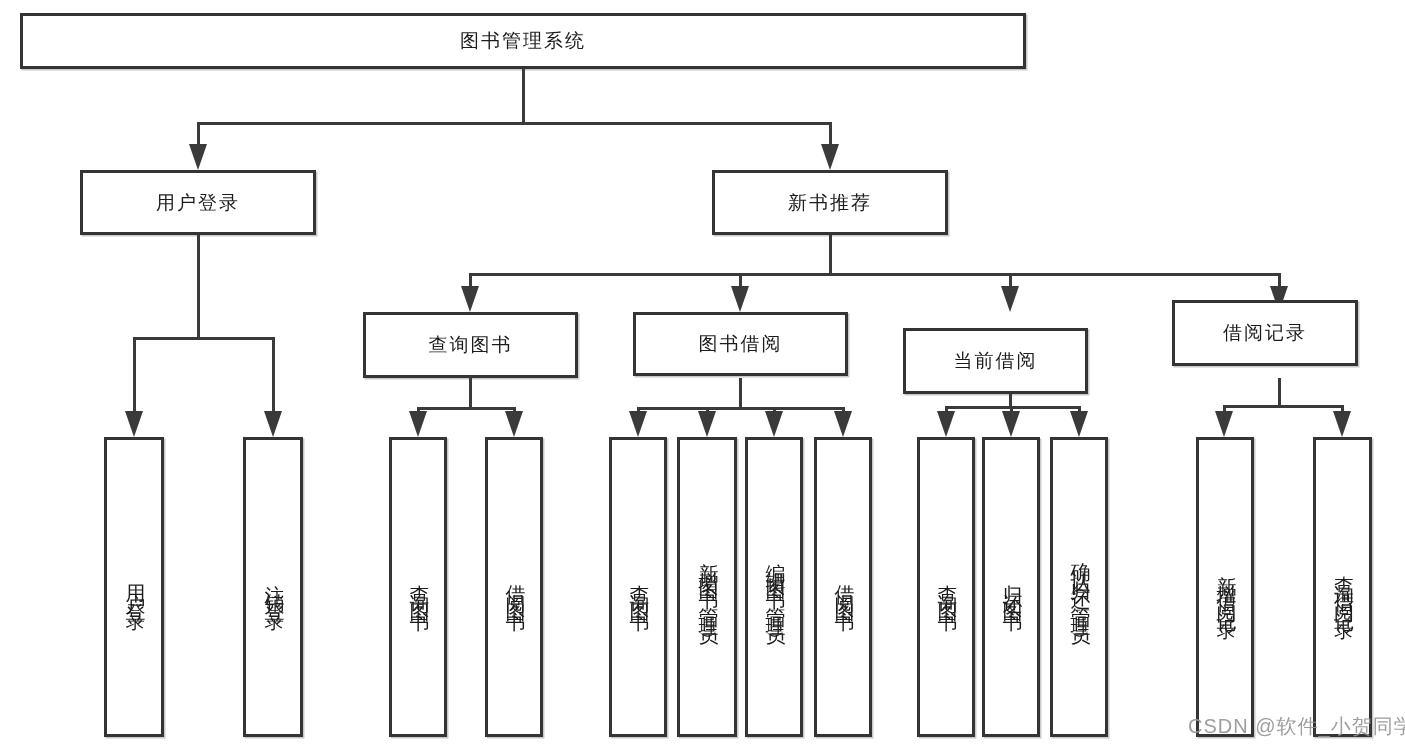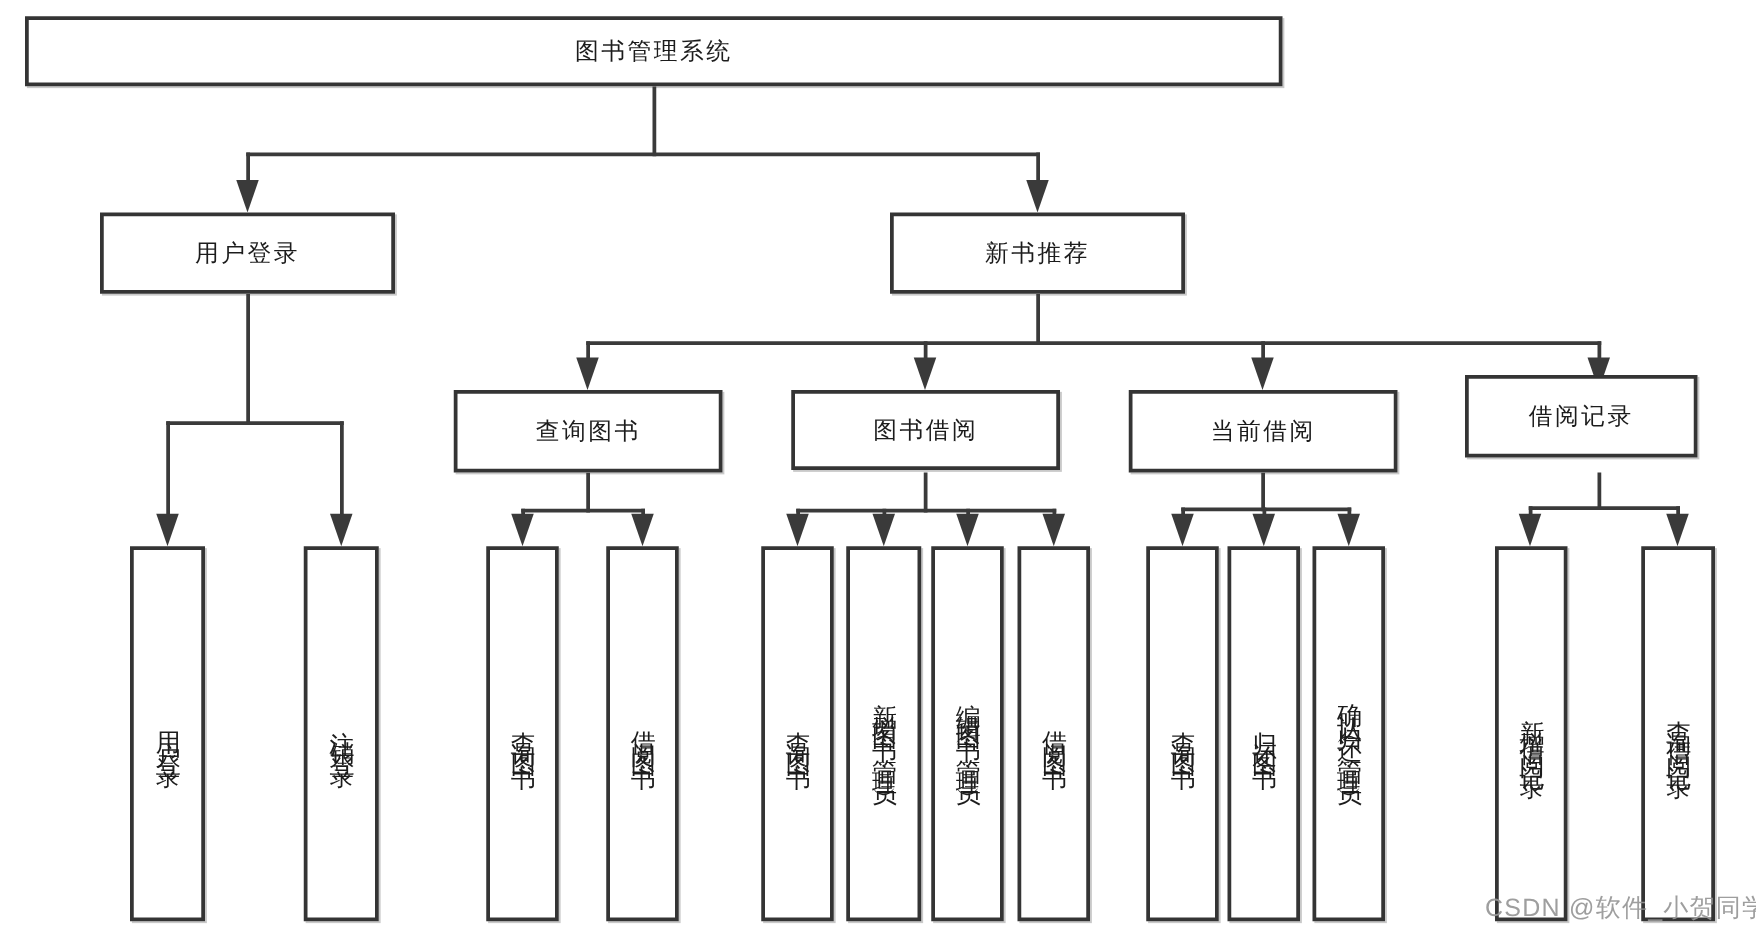--- a/index.html
+++ b/index.html
@@ -19,20 +19,21 @@
     display: flex;
     align-items: center;
     justify-content: center;
     box-shadow: 1.5px 1.5px 0 rgba(60,60,60,0.28);
   }
   .node .lbl {
     color: #1c1c1c;
     font-size: 19px;
     letter-spacing: 2px;
     white-space: nowrap;
+    font-family: Liberation Mono, monospace;
   }
   .node.v .lbl {
     writing-mode: vertical-rl;
     text-orientation: mixed;
     font-size: 20px;
     letter-spacing: 9px;
     line-height: 1;
     white-space: normal;
   }
   .cline {
@@ -123,21 +124,21 @@
     </div>
     <div class="node h" style="left: 712px; top: 170px; width: 236px; height: 65px;">
       <span class="lbl">新书推荐</span>
     </div>
     <div class="node h" style="left: 363px; top: 312px; width: 215px; height: 66px;">
       <span class="lbl">查询图书</span>
     </div>
     <div class="node h" style="left: 633px; top: 312px; width: 215px; height: 64px;">
       <span class="lbl">图书借阅</span>
     </div>
-    <div class="node h" style="left: 903px; top: 312px; width: 215px; height: 66px;">
+    <div class="node h" style="left: 903px; top: 328px; width: 185px; height: 66px;">
       <span class="lbl">当前借阅</span>
     </div>
     <div class="node h" style="left: 1172px; top: 300px; width: 186px; height: 66px;">
       <span class="lbl">借阅记录</span>
     </div>
     <div class="node v" style="left: 104px; top: 437px; width: 60px; height: 300px;">
       <span class="lbl">用户登录</span>
     </div>
     <div class="node v" style="left: 243px; top: 437px; width: 60px; height: 300px;">
       <span class="lbl">注销登录</span>

